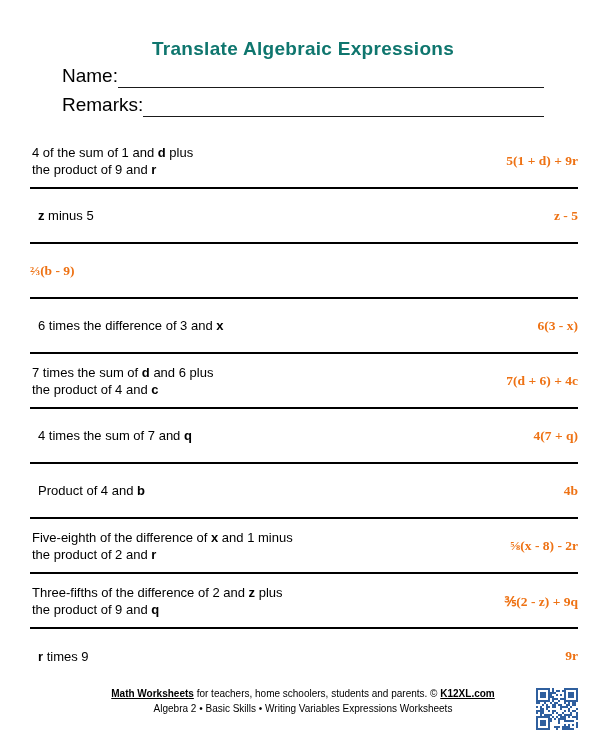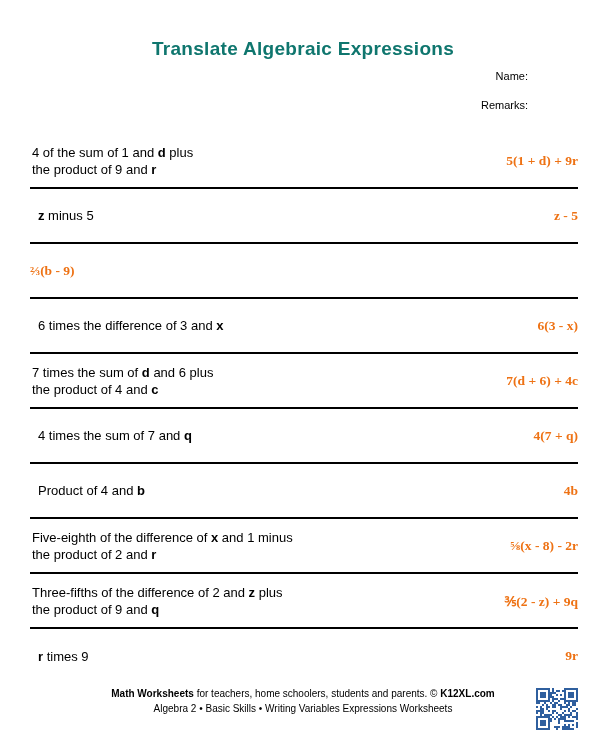--- a/index.html
+++ b/index.html
@@ -15,24 +15,23 @@
     margin-top: 38px;
     text-align: center;
     font-size: 19px;
     font-weight: bold;
     letter-spacing: 0.3px;
     color: #0f766e;
   }
   .field-row {
     display: flex;
     align-items: flex-end;
-    margin: 0 78px;
+    margin: 0 62px;
     height: 18px;
-    font-size: 11px;
-    flex-direction: column;
+    font-size: 19px;
   }
   .field-row.name-row { margin-top: 10px; }
   .field-row.remarks-row { margin-top: 11px; }
   .field-label { white-space: nowrap; padding-bottom: 1px; }
   .field-line {
     flex: 1 1 auto;
     border-bottom: 1px solid #1a1a1a;
     height: 16px;
   }
   .problems {
@@ -62,21 +61,21 @@
   .var { font-weight: bold; }
   .footer {
     position: absolute;
     left: 0; right: 0;
     top: 686px;
     text-align: center;
     font-size: 10px;
     line-height: 15px;
     color: #000;
   }
-  .footer b { font-weight: bold; }
+  .footer b { font-weight: bold; text-decoration: underline; }
   .qr {
     position: absolute;
     top: 688px;
     right: 28px;
     width: 42px;
     height: 42px;
   }
 </style>
 </head>
 <body>

